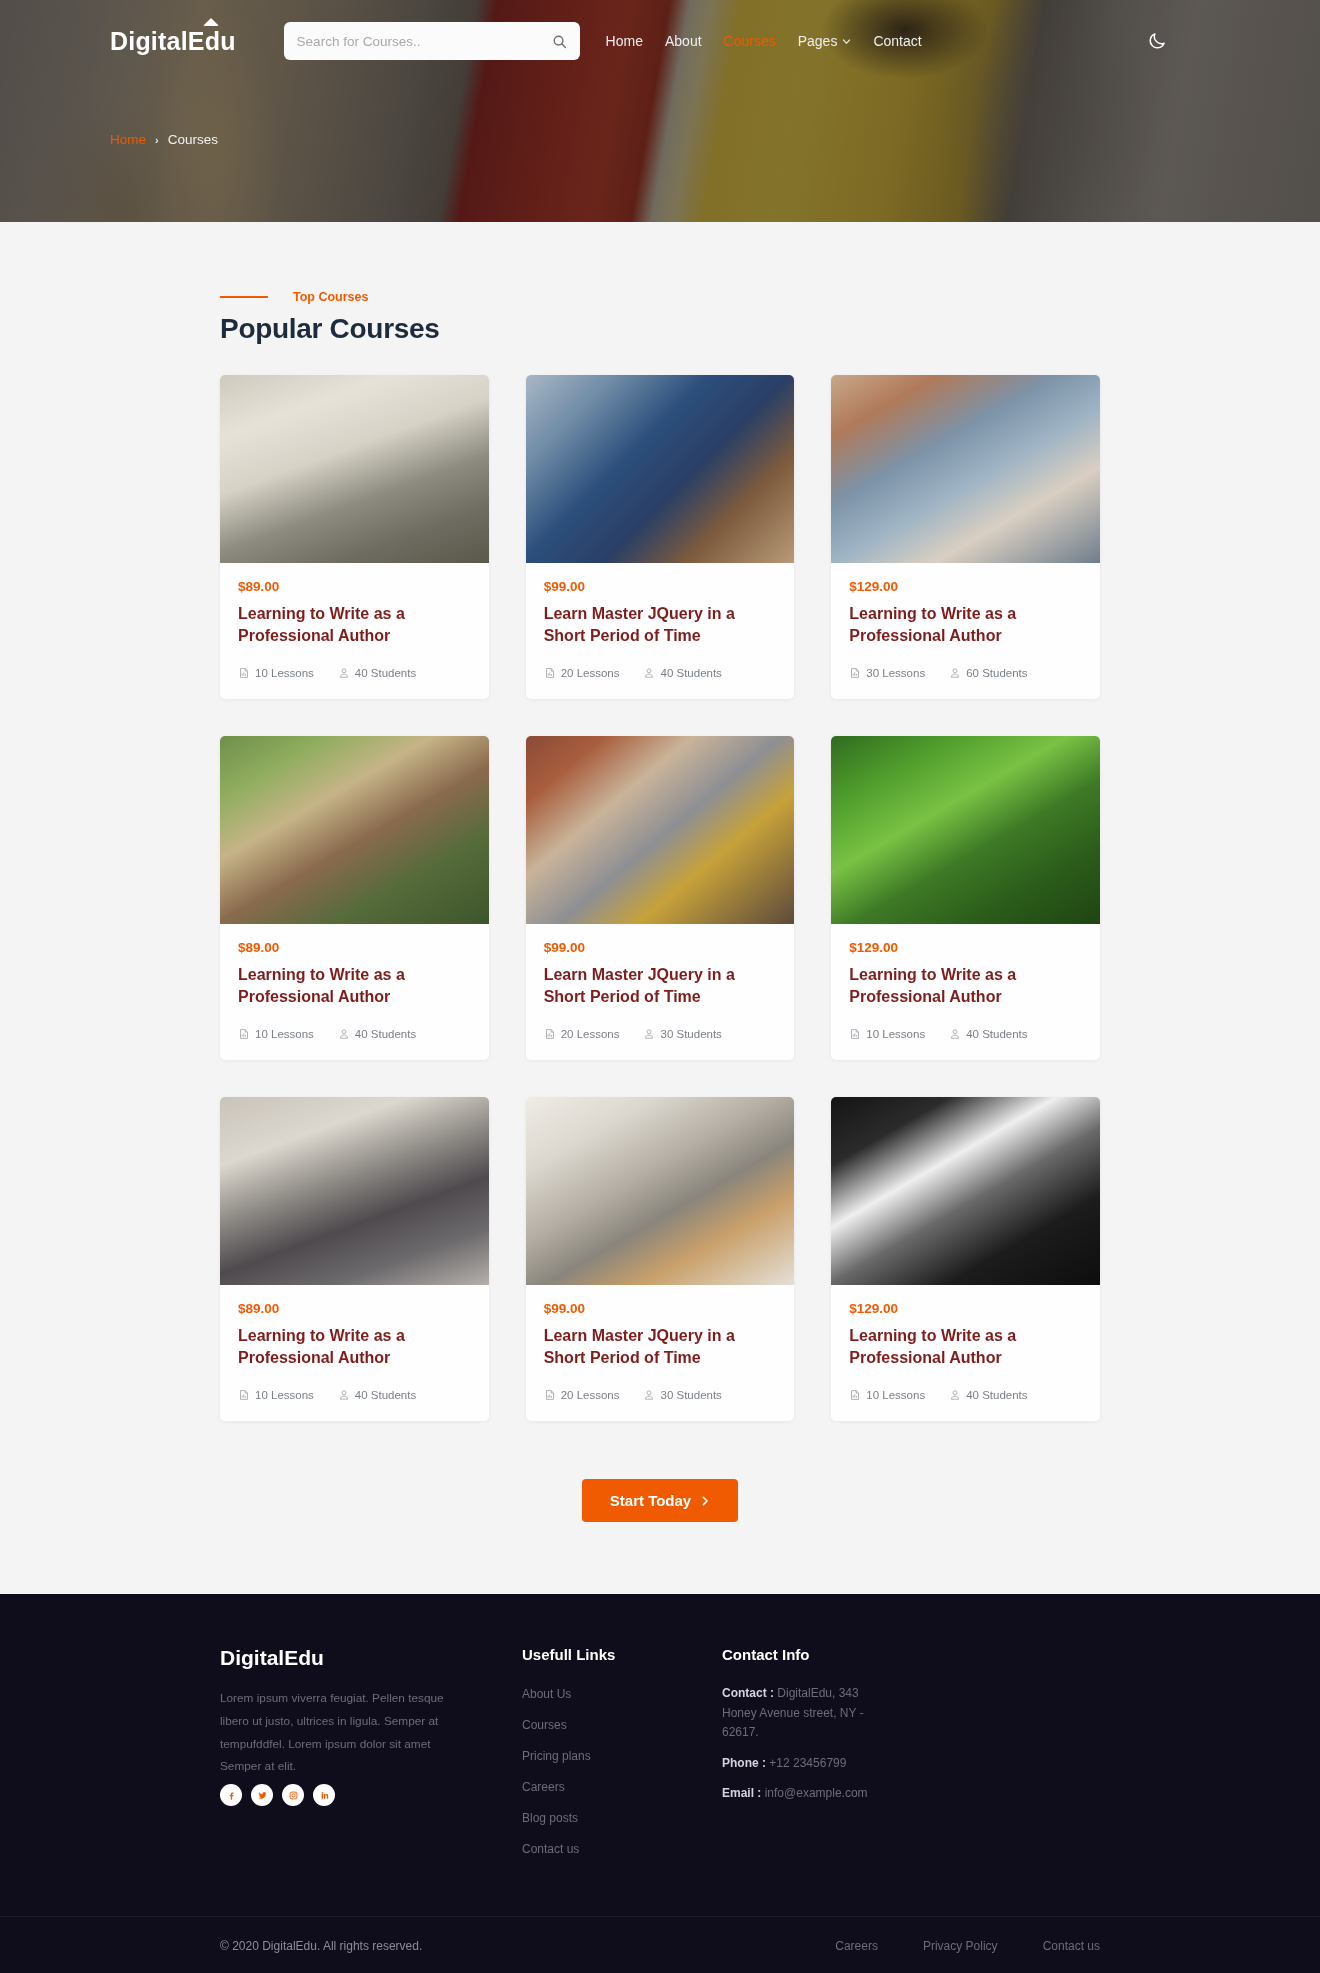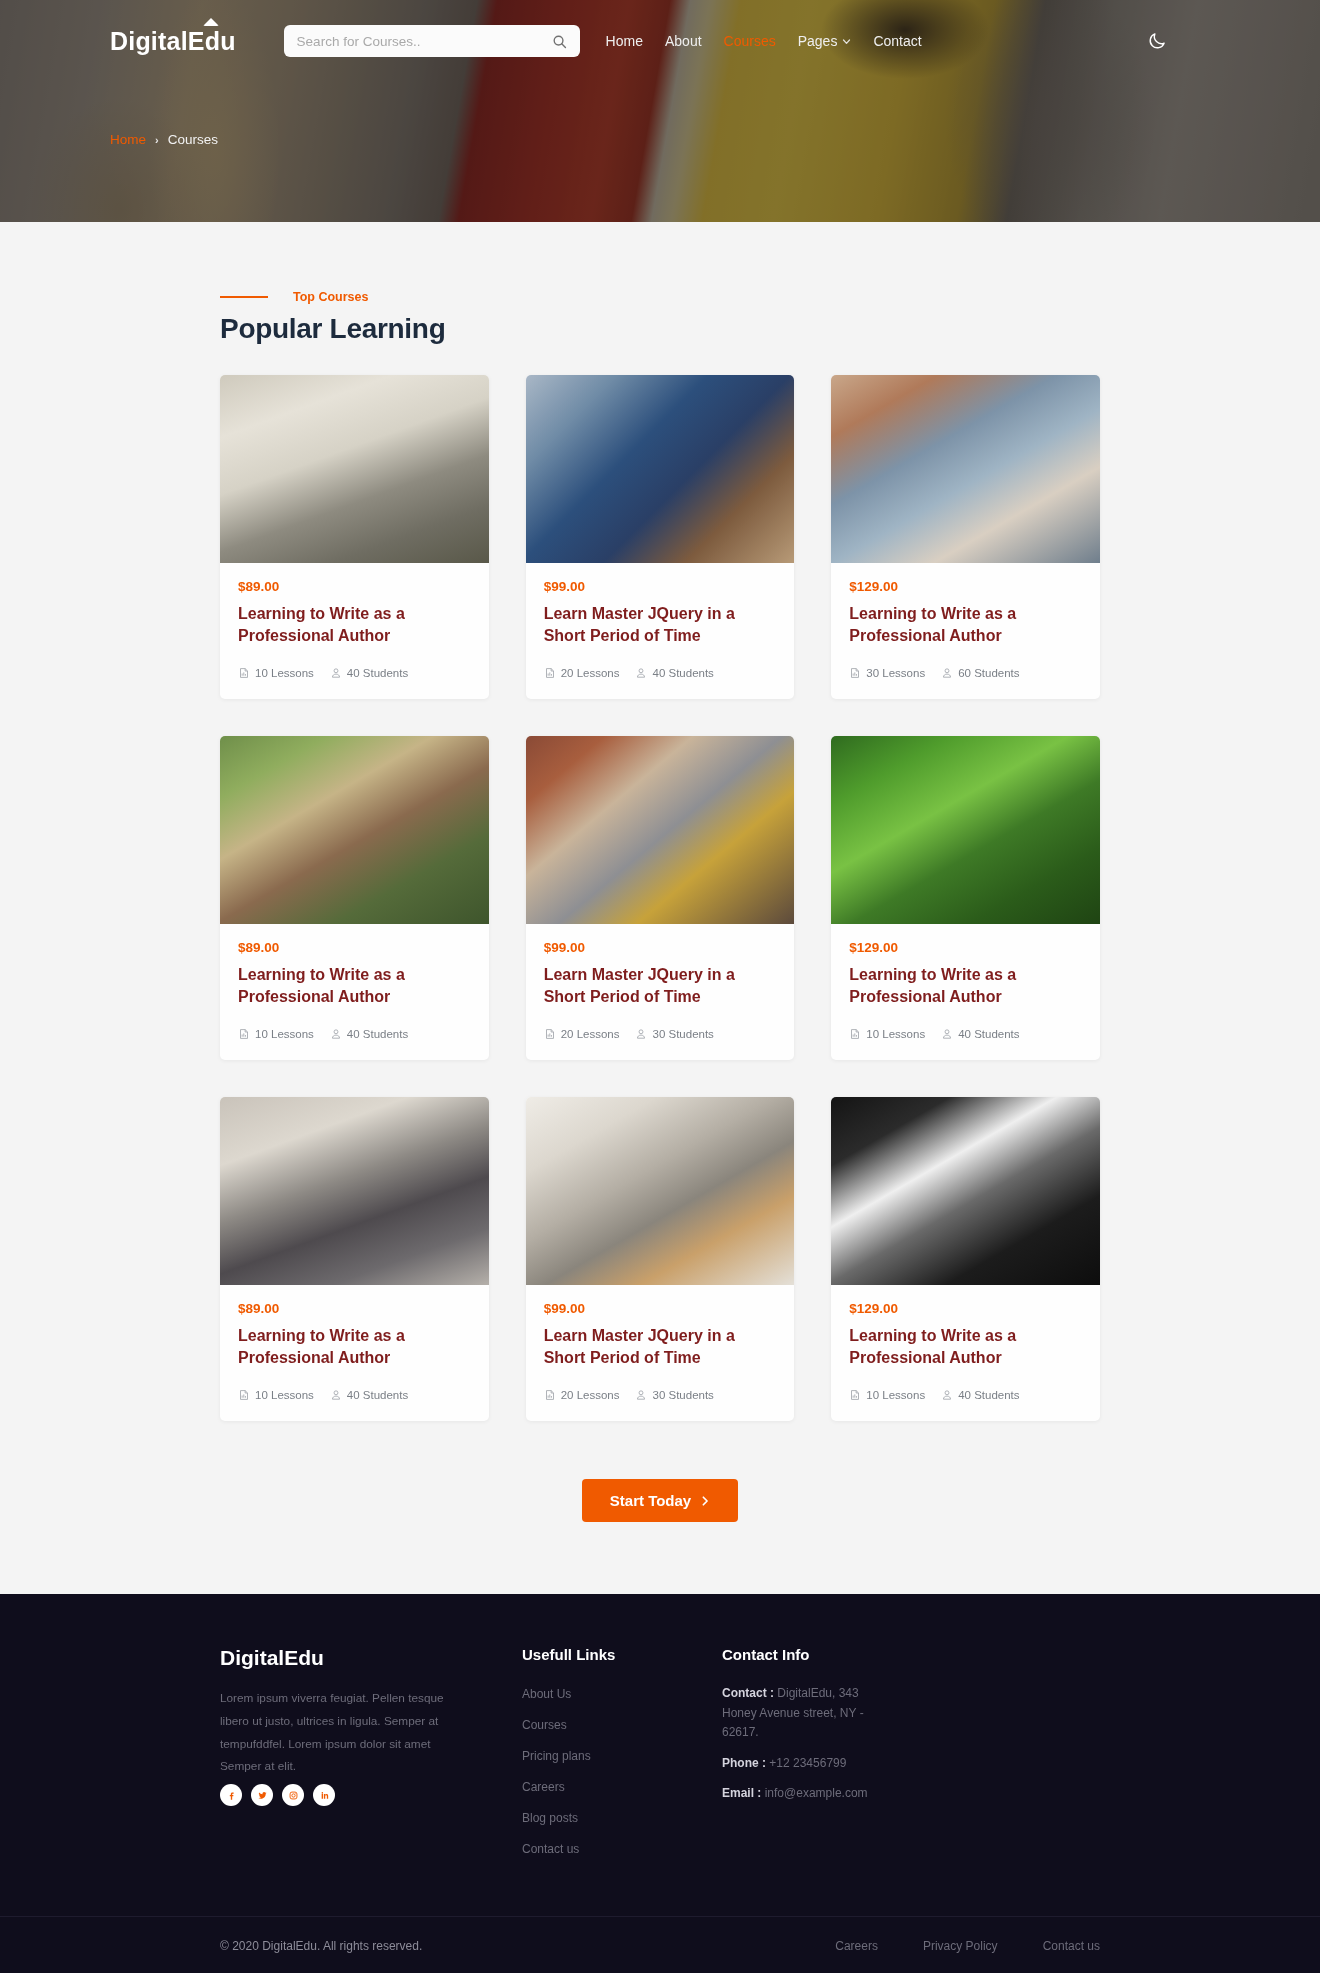--- a/index.html
+++ b/index.html
@@ -60,21 +60,21 @@
     width: 0; height: 0;
     border-left: 8px solid transparent;
     border-right: 8px solid transparent;
     border-bottom: 8px solid #ffffff;
     border-radius: 2px;
   }
 
   .search-wrap {
     margin-left: 48px;
     width: 296px;
-    height: 32px;
+    height: 38px;
     background: #fbfbfb;
     border-radius: 6px;
     display: flex;
     align-items: center;
     padding: 0 13px;
   }
   .search-input {
     flex: 1;
     border: none;
     outline: none;
@@ -172,21 +172,21 @@
   .card-title {
     color: #7f1d1d;
     font-size: 16px;
     font-weight: 700;
     line-height: 1.38;
     margin-bottom: 20px;
     min-height: 43px;
   }
   .card-meta {
     display: flex;
-    gap: 16px;
+    gap: 24px;
     align-items: center;
   }
   .meta {
     display: flex;
     align-items: center;
     gap: 5px;
     color: #7a7f86;
     font-size: 11.5px;
   }
   .meta svg { width: 12px; height: 12px; flex: 0 0 auto; opacity: .75; }
@@ -333,21 +333,21 @@
     <span class="crumb-current">Courses</span>
   </div>
 </div>
 
 <section class="section">
   <div class="container">
     <div class="eyebrow">
       <span class="eyebrow-line"></span>
       <span class="eyebrow-text">Top Courses</span>
     </div>
-    <h1 class="section-title">Popular Learning</h1>
+    <h1 class="section-title">Popular Courses</h1>
 
     <div class="grid" id="course-grid">
         <div class="card">
           <div class="card-img" style="background-image:linear-gradient(160deg,#cfcabd 0%,#e6e2d8 22%,#d6d2c6 42%,#8e8b80 62%,#6f6d62 80%,#595849 100%), radial-gradient(circle at 40% 45%,rgba(60,60,65,.55),rgba(0,0,0,0) 38%);background-size:cover;"></div>
           <div class="card-body">
             <div class="card-price">$89.00</div>
             <div class="card-title">Learning to Write as a Professional Author</div>
             <div class="card-meta">
               <span class="meta">
                 <svg viewBox="0 0 24 24" fill="none" stroke="#8a8f96" stroke-width="1.8">

